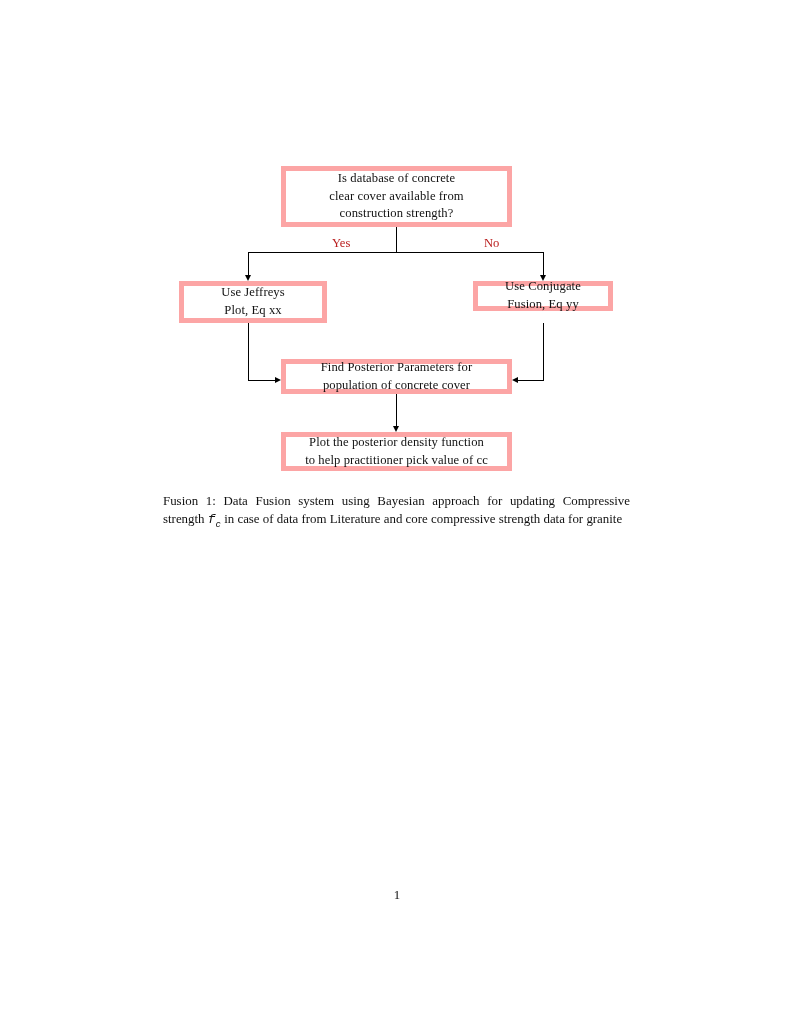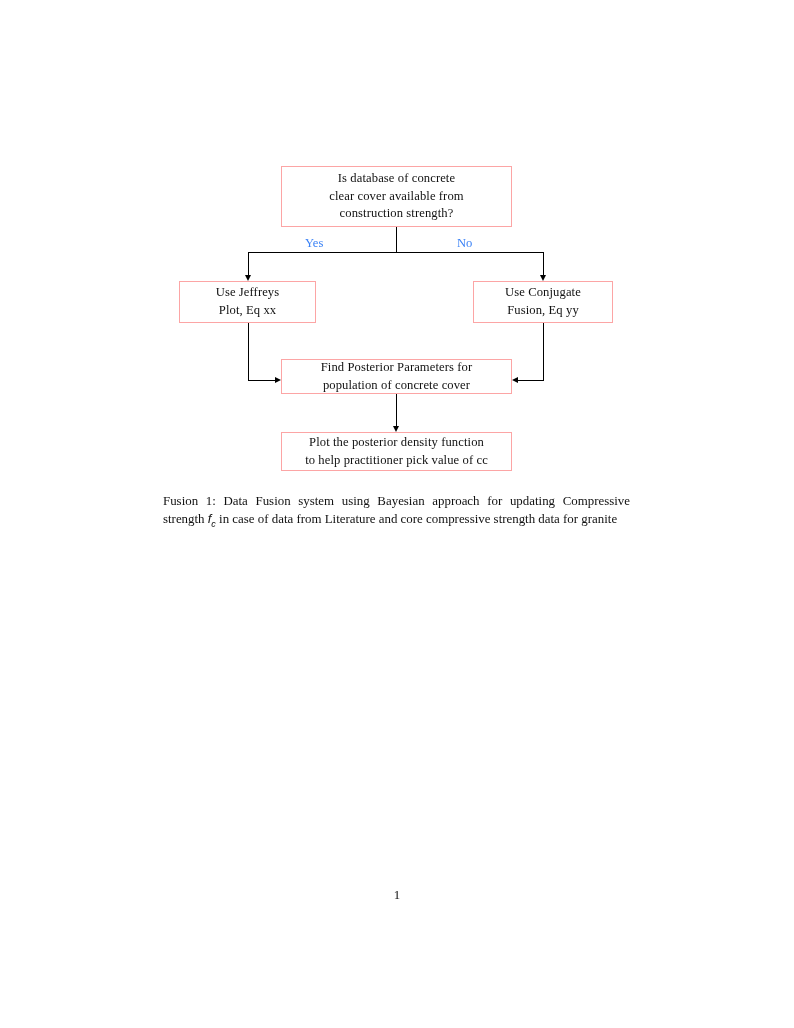--- a/index.html
+++ b/index.html
@@ -21,38 +21,38 @@
     position: absolute;
     left: 0;
     top: 0;
     width: 794px;
     height: 500px;
   }
 
   .node {
     position: absolute;
     box-sizing: border-box;
-    border: 1px solid #fca5a5;
+    border: 5px solid #fca5a5;
     background: #ffffff;
     display: flex;
     flex-direction: column;
     align-items: center;
     justify-content: center;
     font-size: 12.6px;
     line-height: 1.42;
     text-align: center;
     color: #111111;
     letter-spacing: .1px;
   }
   .node .ln { display: block; white-space: nowrap; }
 
   
   #node-question   { left: 281px; top: 166px;  width: 231px; height: 61px; }
-  #node-jeffreys   { left: 179px; top: 281px;  width: 137px; height: 42px; }
-  #node-conjugate  { left: 473px; top: 281px;  width: 140px; height: 42px; }
+  #node-jeffreys   { left: 179px; top: 281px;  width: 148px; height: 42px; }
+  #node-conjugate  { left: 473px; top: 281px;  width: 140px; height: 30px; }
   #node-posterior  { left: 281px; top: 359px;  width: 231px; height: 35px; }
   #node-plot       { left: 281px; top: 432px;  width: 231px; height: 39px; }
 
   
   .ln-v, .ln-h {
     position: absolute;
     background: #000000;
   }
   .ln-v { width: 1px; }
   .ln-h { height: 1px; }
@@ -75,39 +75,40 @@
   }
   .arrow.left {
     border-top: 3px solid transparent;
     border-bottom: 3px solid transparent;
     border-right: 6px solid #000000;
   }
 
   .edge-label {
     position: absolute;
     font-size: 12.6px;
-    color: #3b82f6;
+    color: #b91c1c;
     white-space: nowrap;
+    margin-left: 27px;
   }
 
   
   #caption {
     position: absolute;
     left: 163px;
     top: 492px;
     width: 467px;
     font-size: 12.9px;
     line-height: 1.42;
     text-align: justify;
     text-justify: inter-word;
     color: #111111;
   }
   #caption .mathvar {
     font-style: italic;
-    font-family: Liberation Sans, sans-serif;
+    font-family: Liberation Mono, monospace;
   }
   #caption .mathvar sub {
     font-size: 70%;
     font-style: italic;
   }
 
   
   #page-number {
     position: absolute;
     left: 0;

